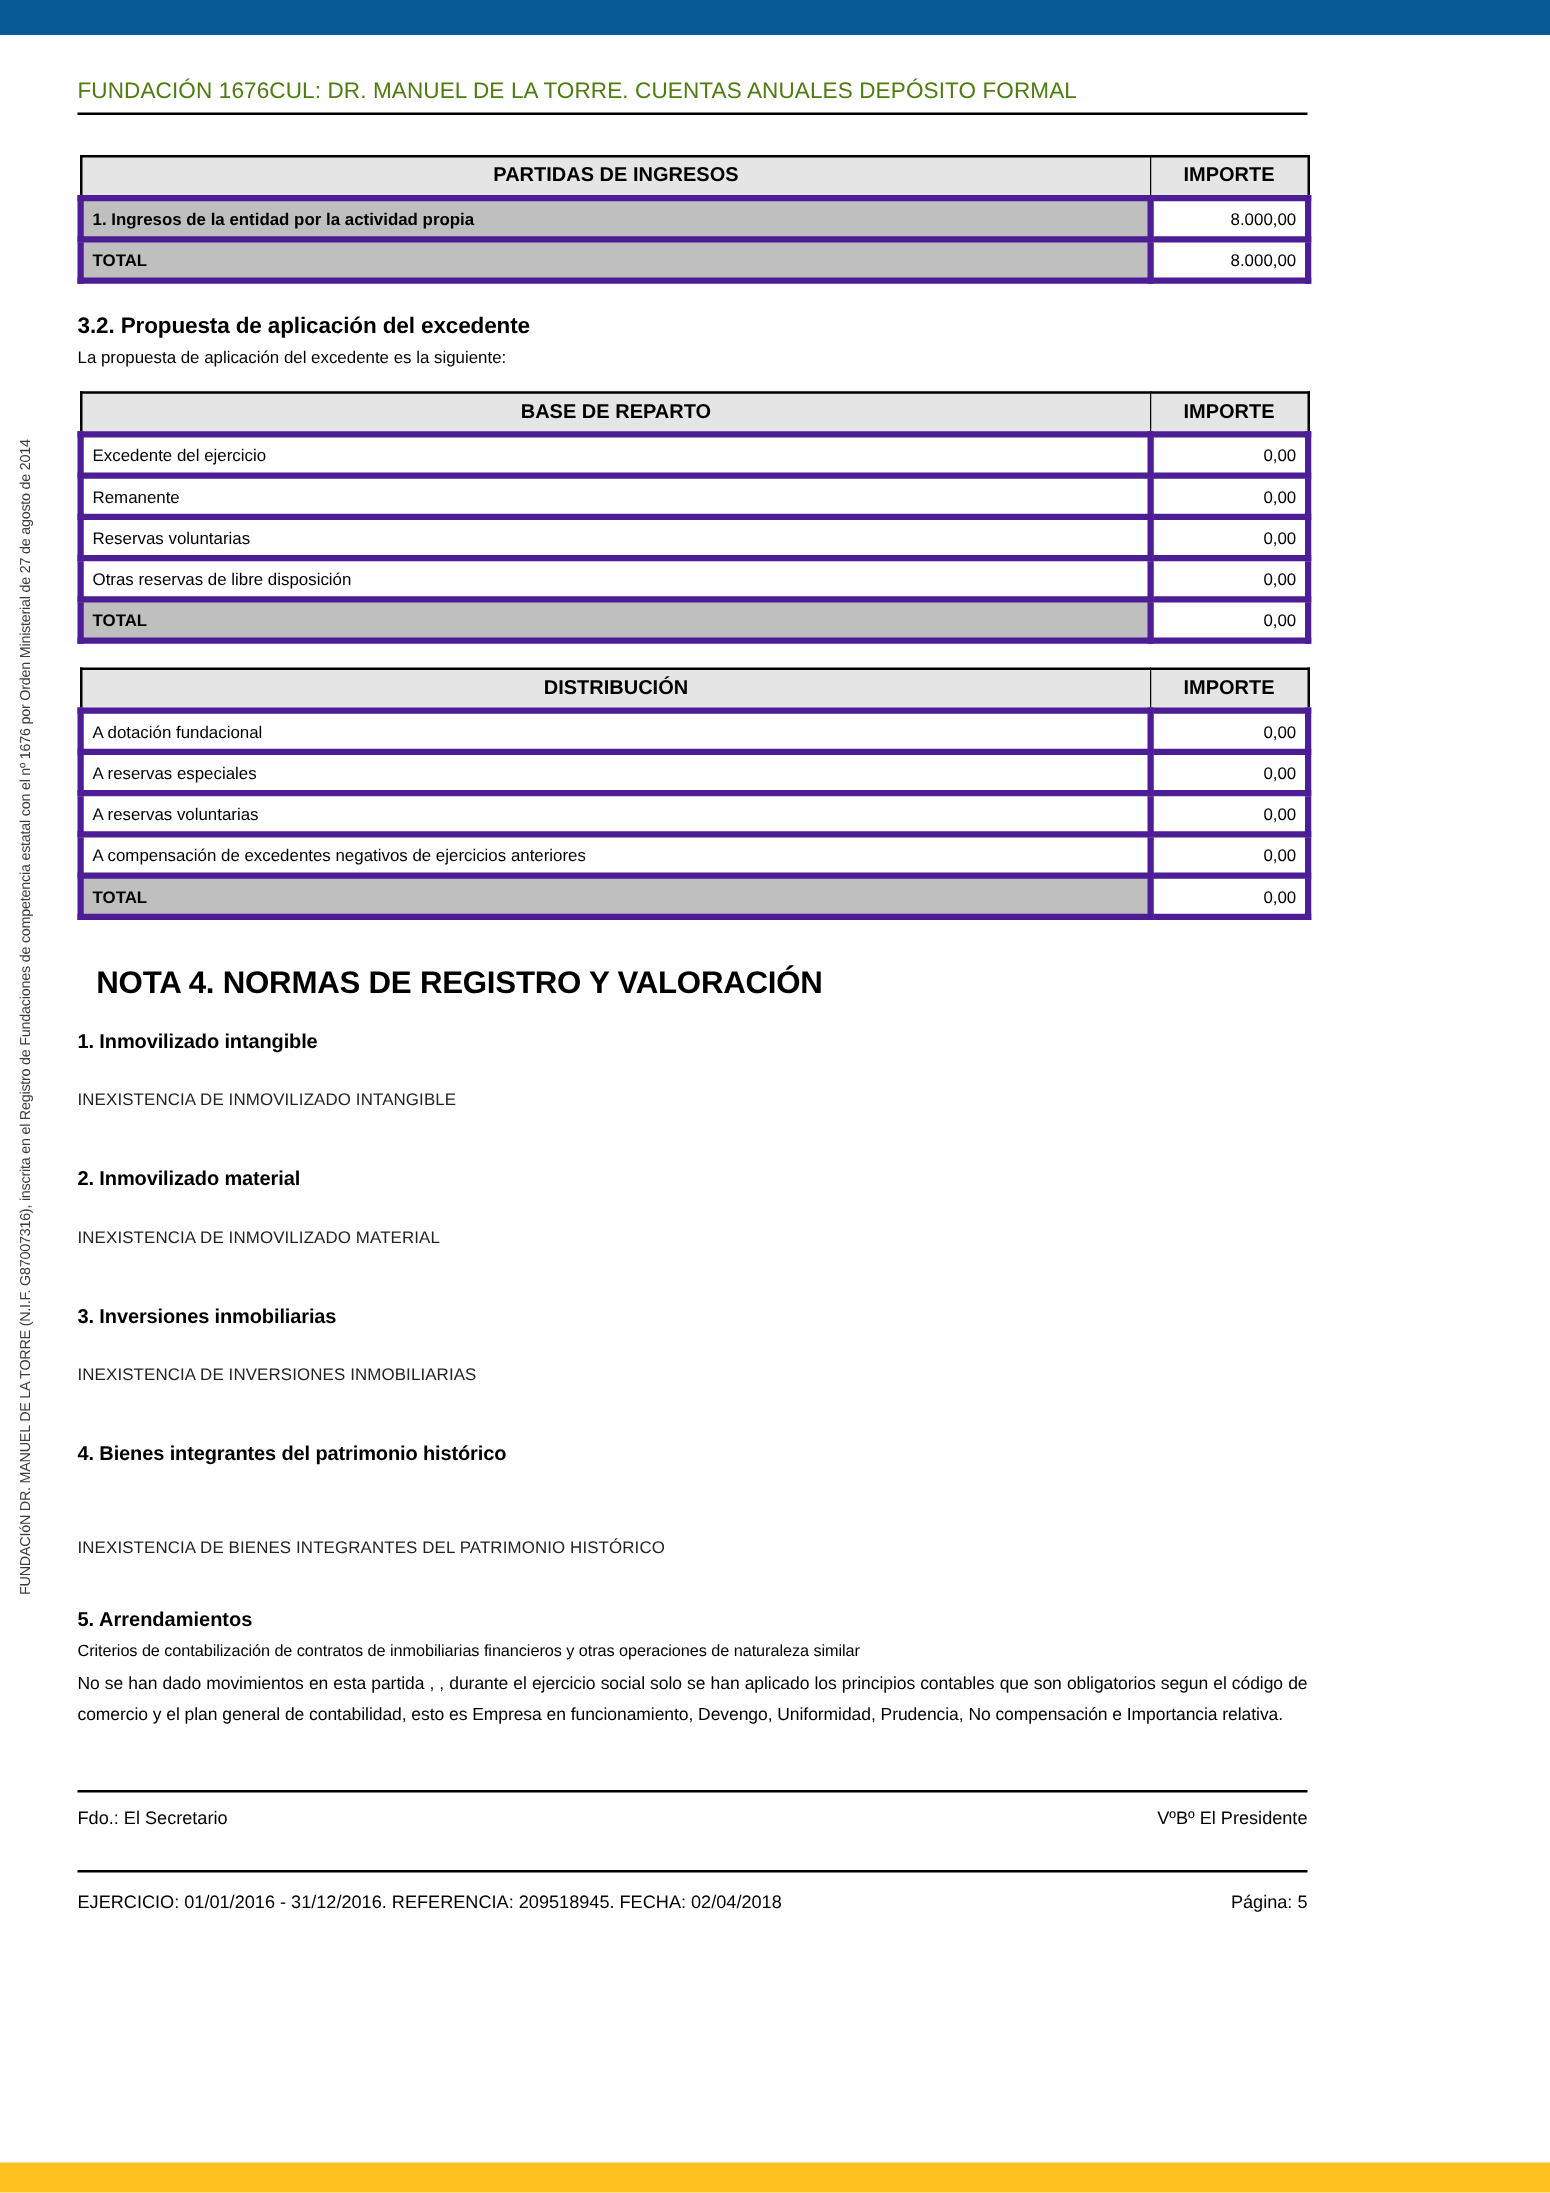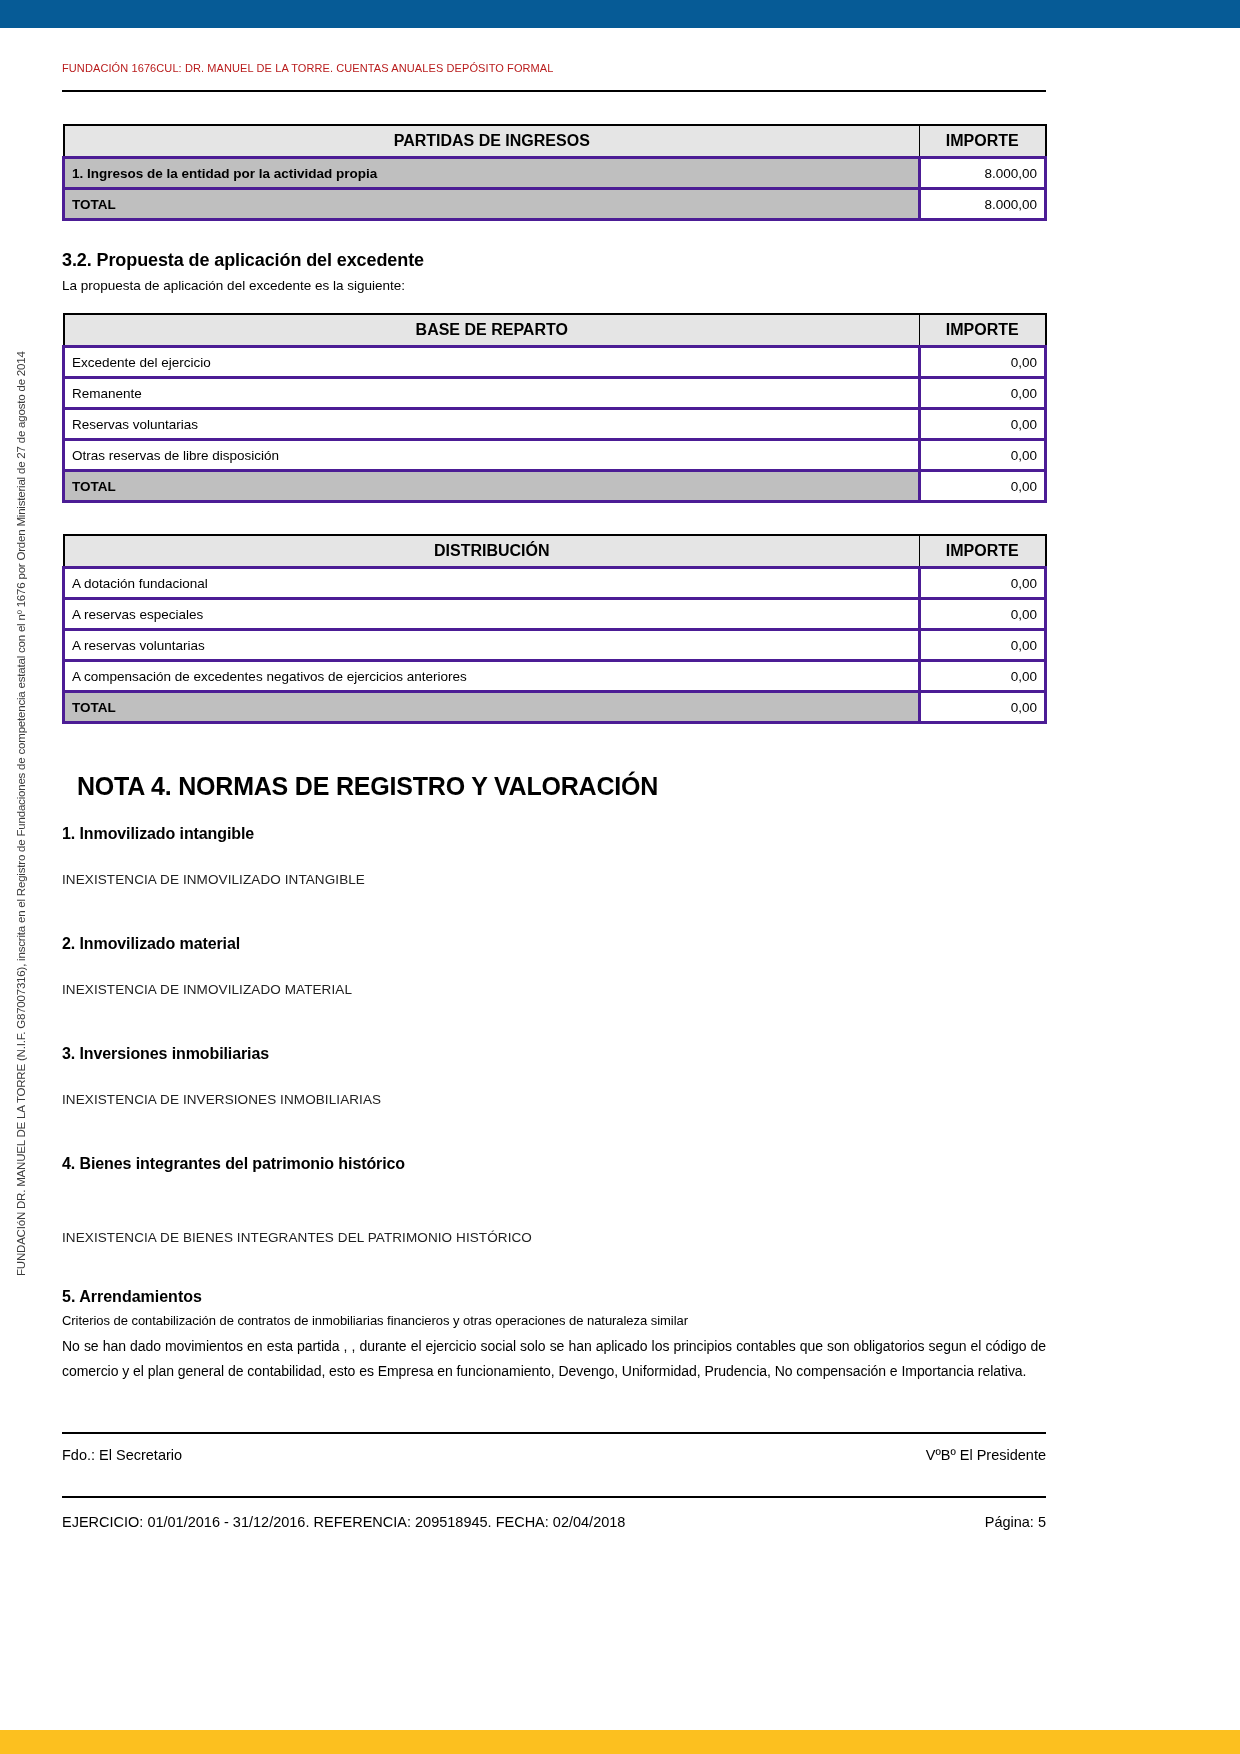--- a/index.html
+++ b/index.html
@@ -56,44 +56,44 @@
     top: 0;
     width: 984px;
     height: 1754px;
   }
 
   .doc-header {
     position: absolute;
     left: 0;
     top: 62px;
     width: 984px;
-    font-size: 11px;
+    font-size: 18px;
     letter-spacing: 0.1px;
-    color: #b91c1c;
+    color: #4d7c0f;
     white-space: nowrap;
   }
   .header-rule {
     position: absolute;
     left: 0;
     top: 90px;
     width: 984px;
     height: 2px;
     background: #000;
   }
 
   
   table.fin {
     position: absolute;
     border-collapse: collapse;
     width: 984px;
     table-layout: fixed;
     border: 2px solid #000;
   }
   table.fin td {
-    border: 3px solid #4c1d95;
+    border: 5px solid #4c1d95;
     height: 28px;
     padding: 0 7px;
     font-size: 13.5px;
     vertical-align: middle;
     background: #ffffff;
   }
   table.fin th {
     border: 1px solid #000;
     height: 30px;
     padding: 0 7px;

